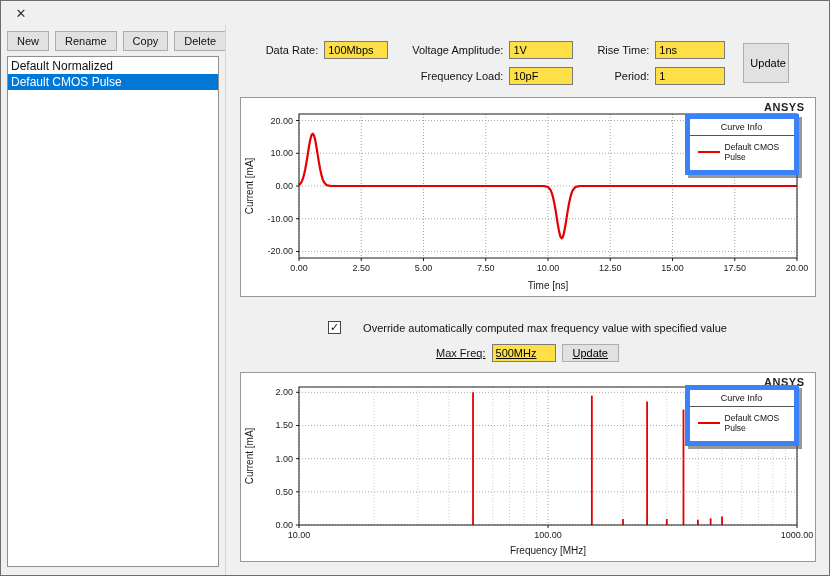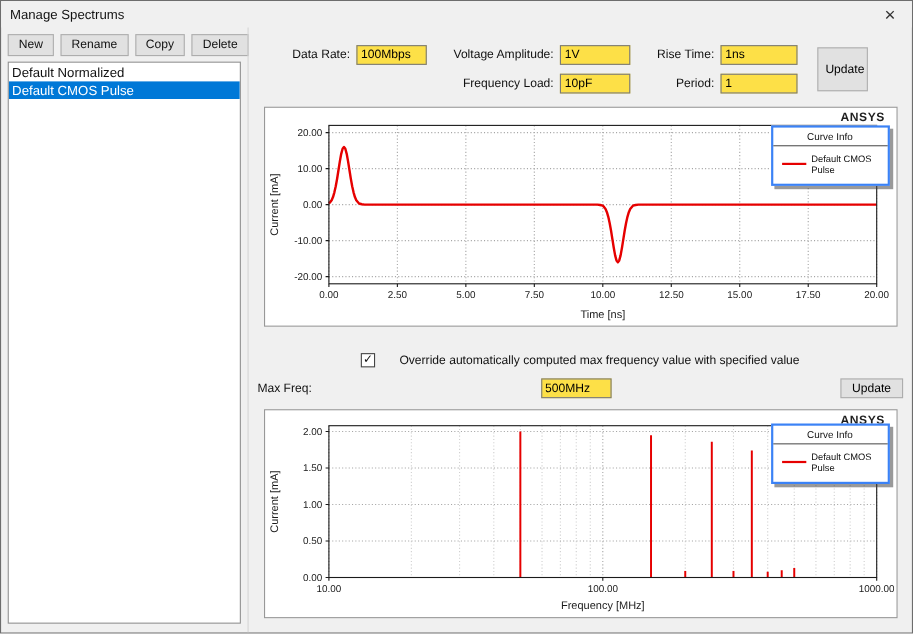--- a/index.html
+++ b/index.html
@@ -32,42 +32,41 @@
   .r2c5{grid-column:5;grid-row:2;} .r2c6{grid-column:6;grid-row:2;}
   .update-big{grid-column:7;grid-row:1/3;margin-left:12px;width:46px;height:40px;
     font-family:"Liberation Sans",sans-serif;font-size:11px;background:#e1e1e1;border:1px solid #adadad;}
   .chart{position:relative;background:#fff;border:1px solid #989898;width:574px;margin:0 auto;flex:0 0 auto;}
   .chart.time{height:198px;}
   .chart.freq{height:188px;margin-top:10px;}
   svg text{font-family:"Liberation Sans",sans-serif;fill:#1a1a1a;}
   svg .tick{font-size:9px;}
   svg .axis{font-size:10px;}
   .brand{position:absolute;top:3px;right:10px;font-size:11px;font-weight:bold;letter-spacing:0.5px;color:#1f1f1f;}
-  .legend{position:absolute;right:6px;width:104px;background:#fff;border:2px solid #3b82f6;
+  .legend{position:absolute;right:16px;width:104px;background:#fff;border:5px solid #3b82f6;
     box-shadow:3px 3px 0 rgba(70,70,70,0.55);z-index:5;}
   .legend.lg-time{top:16px;} .legend.lg-freq{top:12px;}
   .legend-title{font-size:9px;text-align:center;padding:3px 4px;border-bottom:1px solid #555;color:#111;}
   .legend-entry{display:flex;align-items:center;gap:5px;padding:6px 6px 8px 8px;font-size:8.5px;color:#111;}
   .swatch{width:22px;height:0;border-top:2px solid #e60000;flex:0 0 auto;}
   .override-row{display:flex;align-items:center;justify-content:center;gap:22px;margin-top:24px;font-size:11px;color:#111;}
   .checkbox{width:13px;height:13px;box-sizing:border-box;background:#fff;border:1px solid #444;
     display:inline-flex;align-items:center;justify-content:center;flex:0 0 auto;}
   .checkbox.checked::after{content:"\2713";font-size:11px;line-height:11px;color:#111;}
-  .maxfreq-row{display:flex;align-items:center;justify-content:space-between;gap:6px;margin-top:10px;}
+  .maxfreq-row{display:flex;align-items:center;justify-content:center;gap:6px;margin-top:10px;text-decoration:underline;}
   .maxfreq-row label{font-size:11px;color:#111;}
   .maxfreq-row .txt{width:64px;}
   .update-small{font-family:"Liberation Sans",sans-serif;font-size:11px;height:18px;padding:1px 10px;
     background:#e1e1e1;border:1px solid #adadad;}
 </style>
 </head>
 <body>
 
 <div class="window">
   <div class="titlebar">
-    <span class="title">Manage Spectrums</span>
     <span class="close-btn">
         <span>✕</span>
       </span>
   </div>
   <div class="main">
 
     <div class="left">
       <div class="btnrow">
         <button>New</button>
         <button>Rename</button>

